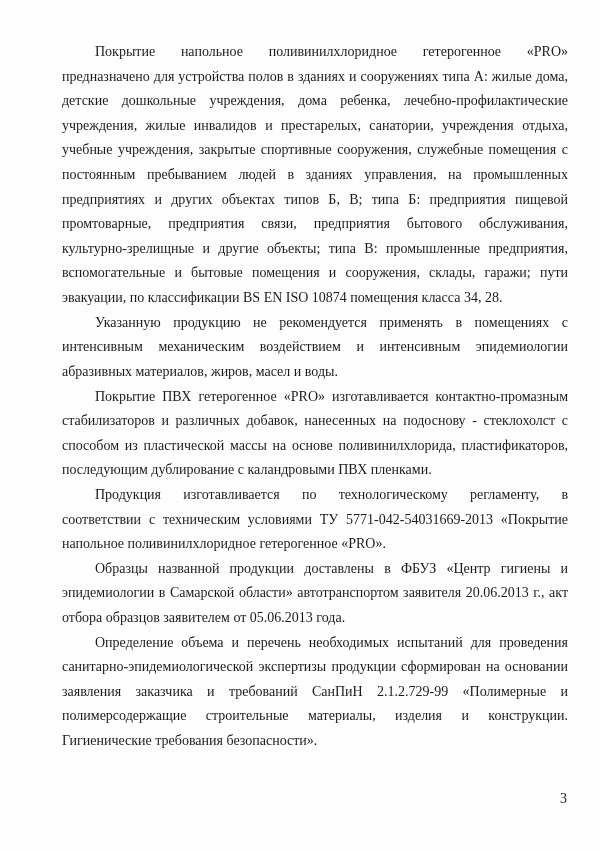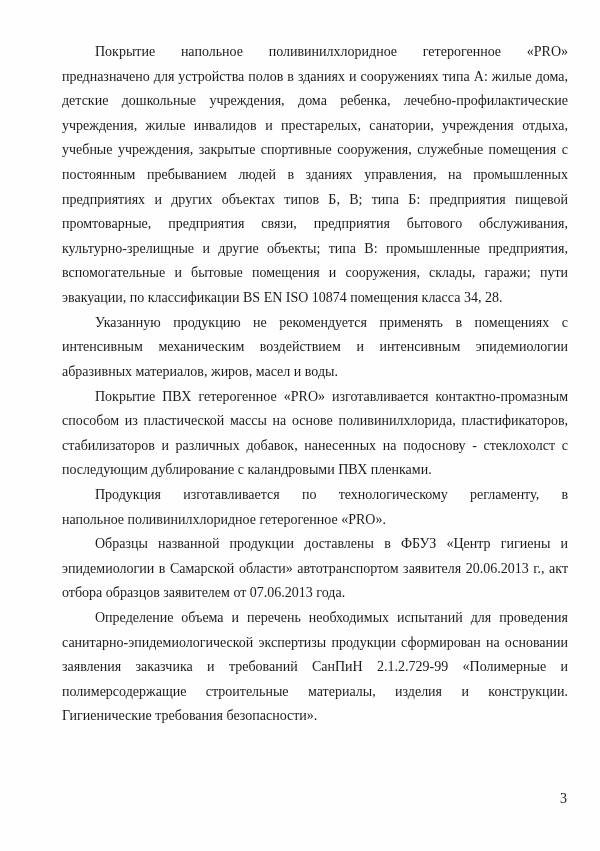--- a/index.html
+++ b/index.html
@@ -60,28 +60,29 @@
       <div class="line">постоянным пребыванием людей в зданиях управления, на промышленных</div>
       <div class="line">предприятиях и других объектах типов Б, В; типа Б: предприятия пищевой</div>
       <div class="line">промтоварные, предприятия связи, предприятия бытового обслуживания,</div>
       <div class="line">культурно-зрелищные и другие объекты; типа В: промышленные предприятия,</div>
       <div class="line">вспомогательные и бытовые помещения и сооружения, склады, гаражи; пути</div>
       <div class="line para-end">эвакуации, по классификации BS EN ISO 10874 помещения класса 34, 28.</div>
       <div class="line indent">Указанную продукцию не рекомендуется применять в помещениях с</div>
       <div class="line">интенсивным механическим воздействием и интенсивным эпидемиологии</div>
       <div class="line para-end">абразивных материалов, жиров, масел и воды.</div>
       <div class="line indent">Покрытие ПВХ гетерогенное «PRO» изготавливается контактно-промазным</div>
+      <div class="line">стабилизаторов и различных добавок, нанесенных на подоснову - стеклохолст с</div>
       <div class="line">способом из пластической массы на основе поливинилхлорида, пластификаторов,</div>
-      <div class="line">стабилизаторов и различных добавок, нанесенных на подоснову - стеклохолст с</div>
       <div class="line para-end">последующим дублирование с каландровыми ПВХ пленками.</div>
       <div class="line indent">Продукция изготавливается по технологическому регламенту, в</div>
+      <div class="line">соответствии с техническим условиями ТУ 5771-042-54031669-2013 «Покрытие</div>
       <div class="line para-end">напольное поливинилхлоридное гетерогенное «PRO».</div>
       <div class="line indent">Образцы названной продукции доставлены в ФБУЗ «Центр гигиены и</div>
       <div class="line">эпидемиологии в Самарской области» автотранспортом заявителя 20.06.2013 г., акт</div>
-      <div class="line para-end">отбора образцов заявителем от 07.06.2013 года.</div>
+      <div class="line para-end">отбора образцов заявителем от 05.06.2013 года.</div>
       <div class="line indent">Определение объема и перечень необходимых испытаний для проведения</div>
       <div class="line">санитарно-эпидемиологической экспертизы продукции сформирован на основании</div>
       <div class="line">заявления заказчика и требований СанПиН 2.1.2.729-99 «Полимерные и</div>
       <div class="line">полимерсодержащие строительные материалы, изделия и конструкции.</div>
       <div class="line para-end">Гигиенические требования безопасности».</div>
     </div>
   <div class="page-number">3</div>
 </div>
 
 </body></html>

